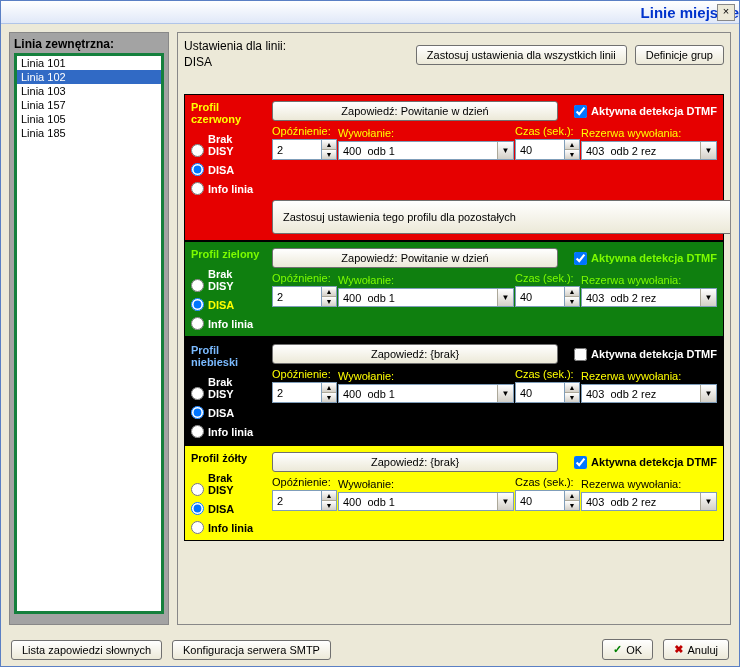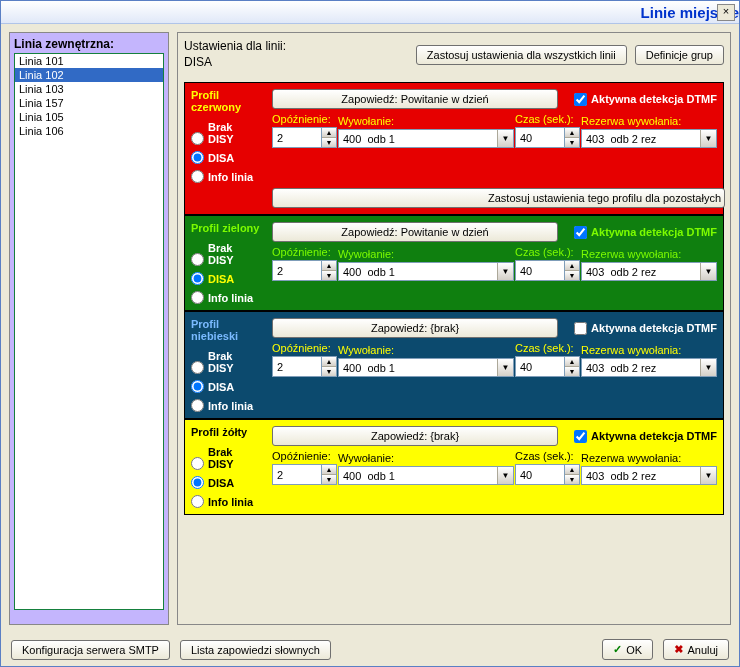--- a/index.html
+++ b/index.html
@@ -1,27 +1,27 @@
 <!DOCTYPE html>
 <html><head>
 <meta charset="utf-8">
 <style>
 body{margin:0;font-family:Tahoma,Arial,sans-serif;font-size:11px;background:#ece9d8;width:740px;height:667px;overflow:hidden}
 .window{border:1px solid #5a7fc4;background:#ece9d8;height:665px;display:flex;flex-direction:column}
 .titlebar{background:linear-gradient(to bottom,#fff,#e0e8f8);border-bottom:1px solid #b0c4e8;height:22px;display:flex;align-items:center;justify-content:flex-end;position:relative}
 .titlebar-text{color:#0033cc;font-weight:bold;font-size:15px}
 .close-btn{position:absolute;right:4px;top:3px;width:16px;height:15px;border:1px solid #888;background:#ece9d8;font-size:11px;line-height:13px;text-align:center;cursor:default}
 .main{flex:1;padding:8px;display:flex;gap:8px}
-.left-panel{width:150px;border:1px solid #888;padding:4px;background:#c4b5fd}
+.left-panel{width:150px;border:1px solid #888;padding:4px;background:#a3a3a3}
 .left-label{font-weight:bold;font-size:12px;margin-bottom:2px}
-.line-list{border:1px solid #15803d;background:#fff;height:555px}
+.line-list{border:3px solid #15803d;background:#fff;height:555px}
 .line-item{padding:1px 4px;font-size:11px}
 .line-item.selected{background:#316ac5;color:#fff}
 .right-panel{flex:1;border:1px solid #888;padding:6px;background:#ece9d8;display:flex;flex-direction:column;gap:4px;overflow:hidden}
-.header-row{display:flex;align-items:center;gap:8px;margin-bottom:8px}
+.header-row{display:flex;align-items:center;gap:8px;margin-bottom:20px}
 .header-text{flex:1;font-size:12px;line-height:1.3}
 .btn{border:1px solid #707070;background:linear-gradient(to bottom,#fff,#ece9d8);padding:3px 10px;font-size:11px;font-family:inherit;border-radius:3px;cursor:default}
 .profile{display:flex;border:1px solid #000}
 .profile-left{width:110px;padding:6px;display:flex;flex-direction:column;gap:6px}
 .profile-right{flex:1;padding:6px;display:flex;flex-direction:column;gap:4px}
 .profile-title{font-weight:bold;font-size:11px;margin-bottom:2px}
 .radio-row{display:flex;align-items:flex-end;gap:4px;font-size:11px;font-weight:bold}
 .radio-row input{margin:0}
 .top-row{display:flex;align-items:center;gap:16px}
 .announce-btn{flex:1;border:1px solid #707070;background:linear-gradient(to bottom,#fff,#ece9d8);padding:3px 8px;font-size:11px;text-align:center;border-radius:3px}
@@ -32,31 +32,31 @@
 .field-label{font-size:11px}
 .spin{display:flex}
 .spin input{width:40px;border:1px solid #7f9db9;background:#fff;font-size:11px;padding:2px 4px;font-family:inherit}
 .spin-btns{display:flex;flex-direction:column;border:1px solid #7f9db9;border-left:none}
 .spin-btns span{width:14px;height:9px;background:linear-gradient(to bottom,#fff,#d4d0c8);font-size:7px;text-align:center;line-height:9px;border-bottom:1px solid #aca899}
 .spin-btns span:last-child{border-bottom:none}
 .combo{display:flex;border:1px solid #7f9db9;background:#fff}
 .combo input{border:none;font-size:11px;padding:2px 4px;background:#fff;font-family:inherit}
 .combo-btn{width:15px;background:linear-gradient(to bottom,#fff,#d4d0c8);border-left:1px solid #aca899;font-size:8px;text-align:center;line-height:17px}
 .apply-row{margin-top:36px}
-.apply-btn{width:100%;border:1px solid #707070;background:linear-gradient(to bottom,#fff,#ece9d8);padding:3px;font-size:11px;border-radius:3px;text-align:right}
+.apply-btn{width:100%;border:1px solid #707070;background:linear-gradient(to bottom,#fff,#ece9d8);padding:10px;font-size:11px;border-radius:3px;text-align:left}
 
 .red .profile-left,.red .profile-right{background:#e60000}
 .red .profile-title,.red .field-label{color:#ff0}
 .red .chk-row,.red .radio-row{color:#fff}
 .green .profile-left,.green .profile-right{background:#0f7f0f}
 .green .profile-title,.green .field-label{color:#7cfc00}
 .green .chk-row{color:#7cfc00}
 .green .radio-row{color:#fff}
 .green .disa{color:#ff0}
-.blue .profile-left,.blue .profile-right{background:#0c4a6e}
+.blue .profile-left,.blue .profile-right{background:#000000}
 .blue .profile-title{color:#7abaff}
 .blue .field-label{color:#ff0}
 .blue .chk-row,.blue .radio-row{color:#fff}
 .yellow .profile-left,.yellow .profile-right{background:#ffff00}
 .yellow .profile-title,.yellow .field-label,.yellow .chk-row,.yellow .radio-row{color:#000}
 .footer{padding:6px 10px;display:flex;gap:10px;align-items:center}
 .footer .spacer{flex:1}
 .ok-btn{display:flex;align-items:center;gap:4px}
 .check-icon{color:#008000;font-weight:bold}
 .x-icon{color:#c00000;font-weight:bold}
@@ -72,21 +72,21 @@
 
   <div class="main">
     <div class="left-panel">
       <div class="left-label">Linia zewnętrzna:</div>
       <div class="line-list" id="line-list">
           <div class="line-item">Linia 101</div>
           <div class="line-item selected">Linia 102</div>
           <div class="line-item">Linia 103</div>
           <div class="line-item">Linia 157</div>
           <div class="line-item">Linia 105</div>
-          <div class="line-item">Linia 106</div>
+          <div class="line-item">Linia 185</div>
         </div>
     </div>
 
     <div class="right-panel">
       <div class="header-row">
         <div class="header-text">
           <span>Ustawienia dla linii:</span><br>
           <span>DISA</span>
         </div>
         <button class="btn">Zastosuj ustawienia dla wszystkich linii</button>
@@ -343,22 +343,22 @@
                   </div>
                 </div>
               </div>
             </div>
           </div>
         </div>
     </div>
   </div>
 
   <div class="footer">
+    <button class="btn">Lista zapowiedzi słownych</button>
     <button class="btn">Konfiguracja serwera SMTP</button>
-    <button class="btn">Lista zapowiedzi słownych</button>
     <div class="spacer"></div>
     <button class="btn ok-btn">
         <span class="check-icon">✓</span>
         <span>OK</span>
       </button>
     <button class="btn ok-btn">
         <span class="x-icon">✖</span>
         <span>Anuluj</span>
       </button>
   </div>

